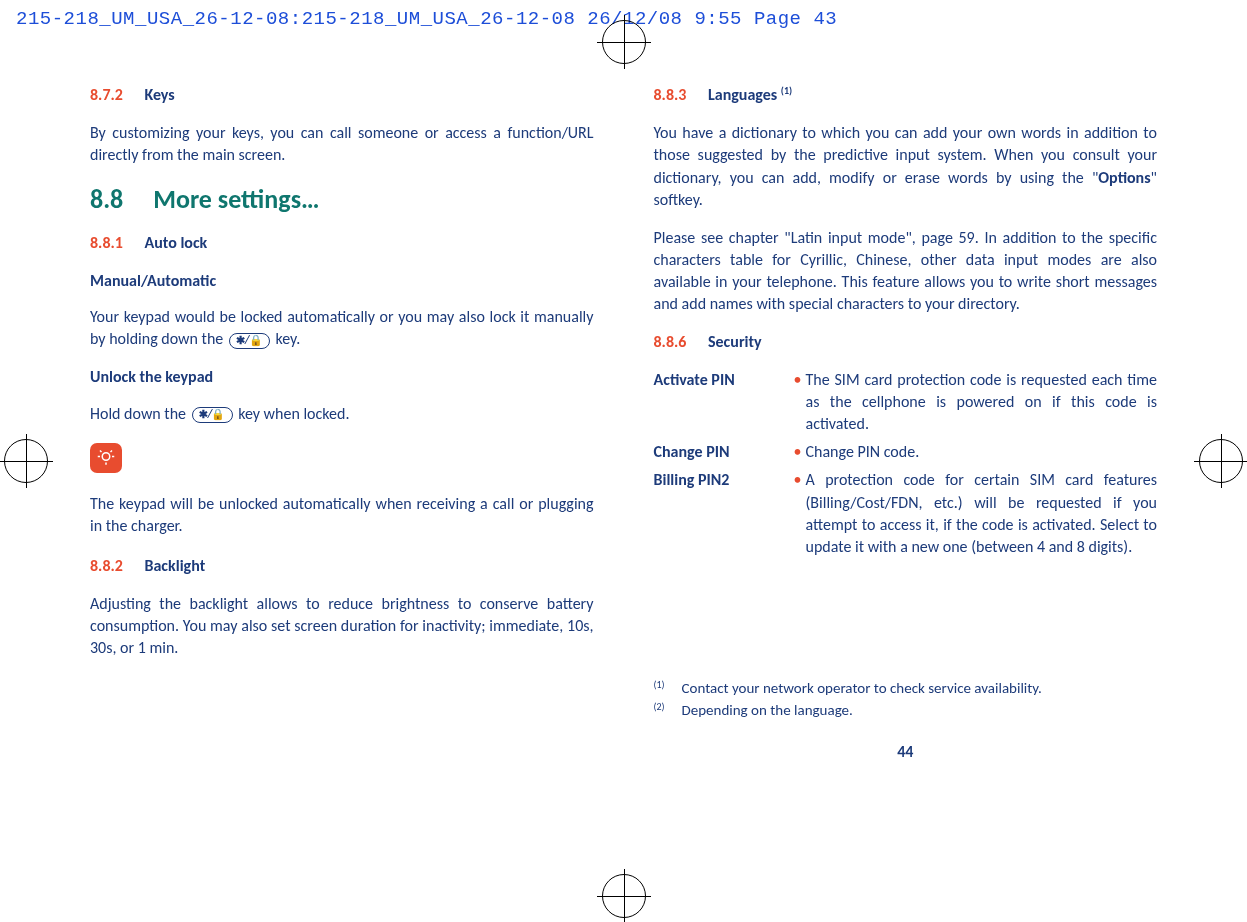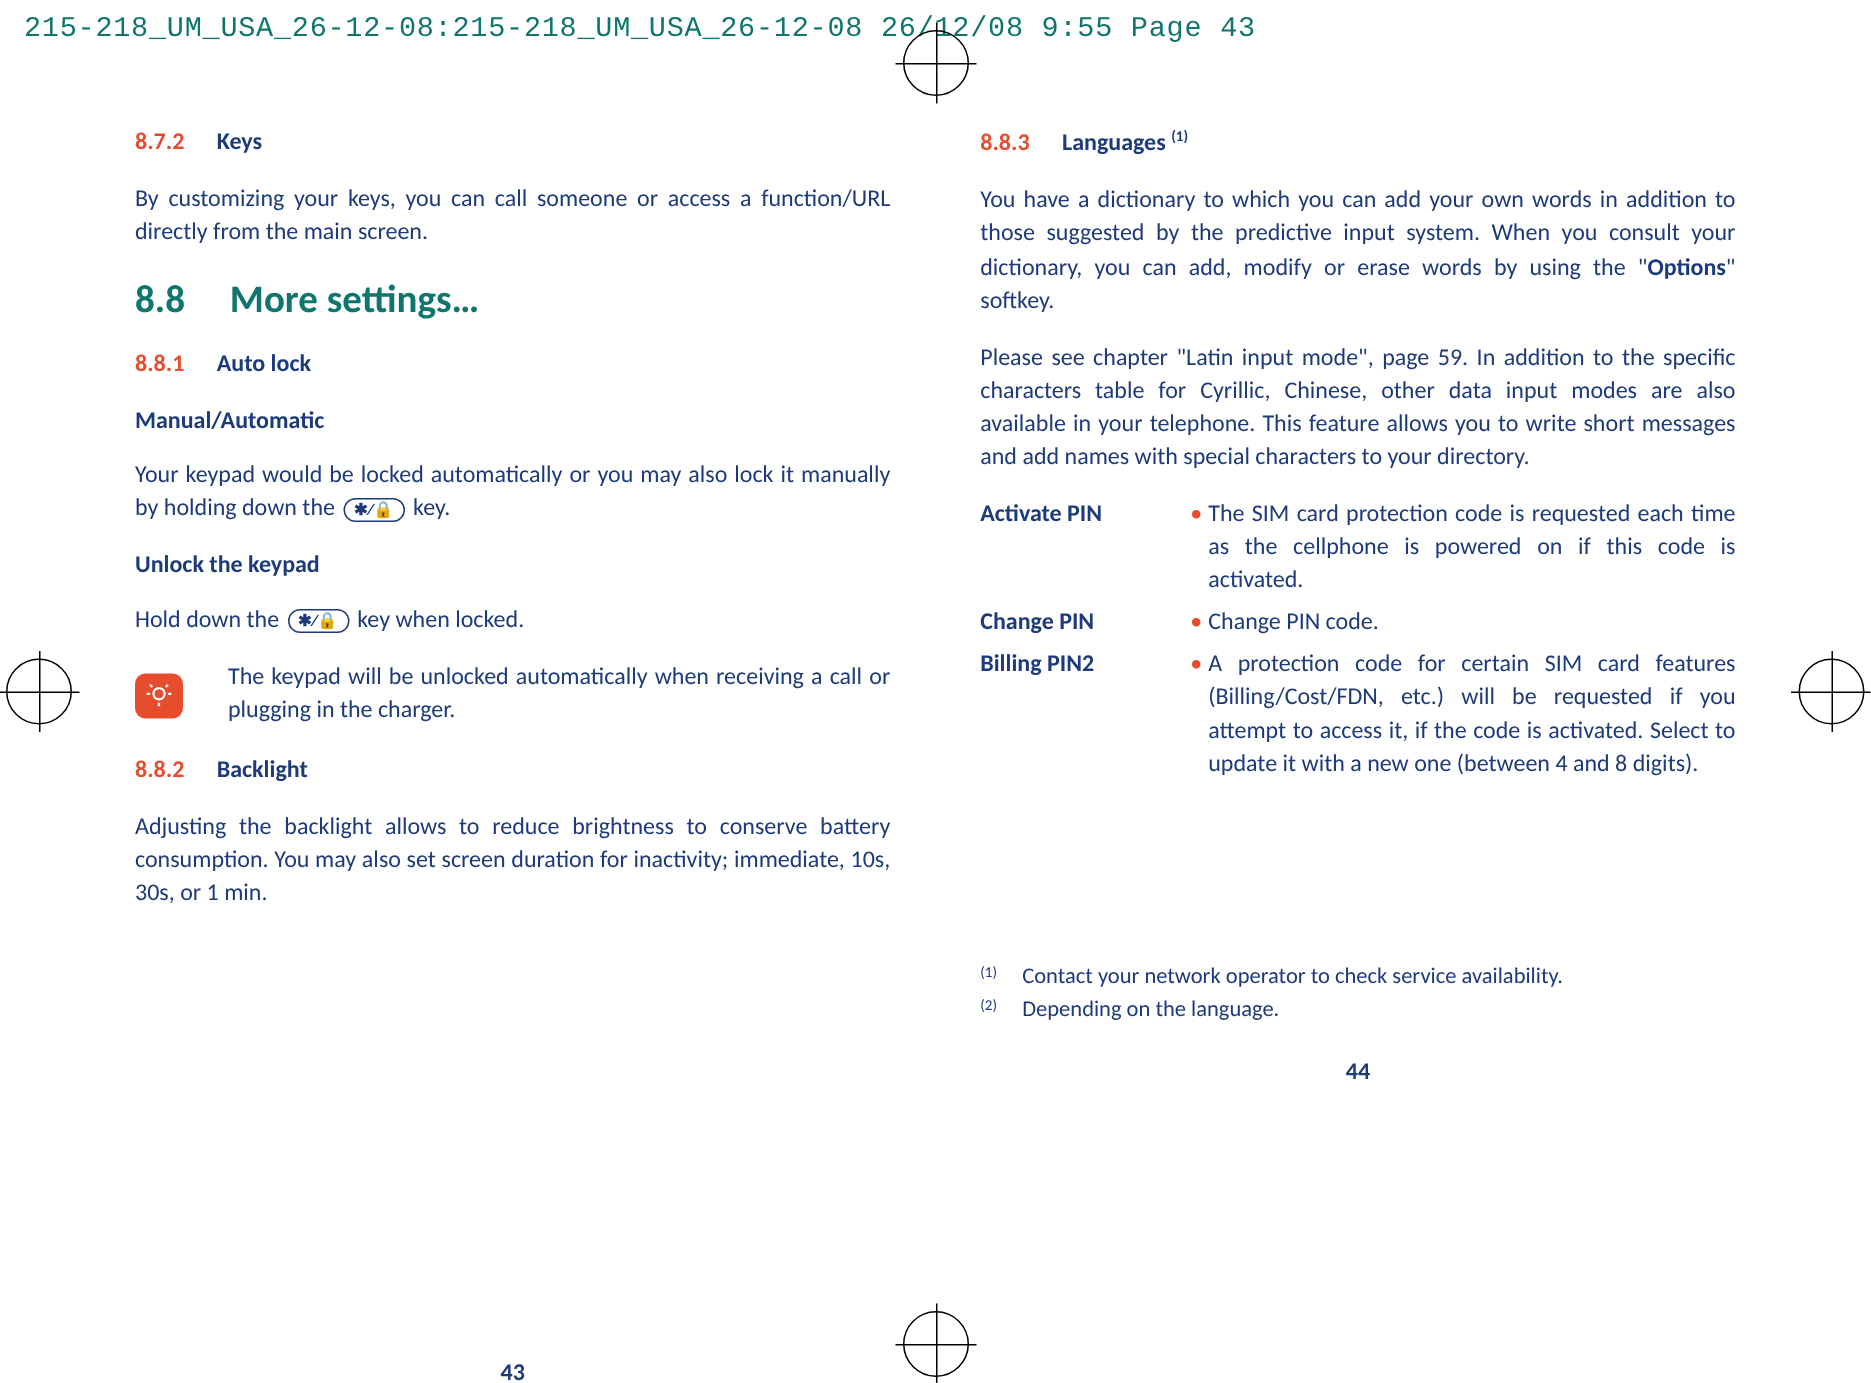--- a/index.html
+++ b/index.html
@@ -7,21 +7,21 @@
     width: 1247px;
     height: 922px;
     background: #fff;
     font-family: "Gill Sans", "Gill Sans MT", Calibri, sans-serif;
     color: #1d3b7a;
     position: relative;
     overflow: hidden;
   }
   .header-line {
     font-family: "Courier New", monospace;
-    color: #0f766e;
+    color: #1d4ed8;
     font-size: 19px;
     padding: 8px 16px 4px 16px;
     letter-spacing: 0.5px;
   }
   .crop-mark {
     position: absolute;
     width: 44px;
     height: 44px;
   }
   .crop-mark::before, .crop-mark::after {
@@ -69,21 +69,21 @@
   .subheading .num { color: #e84c2f; margin-right: 18px; }
   .section-title {
     color: #0f766e;
     font-size: 26px;
     font-weight: bold;
     margin: 10px 0 14px 0;
   }
   .section-title .num { margin-right: 24px; }
   p { margin-bottom: 16px; text-align: justify; }
   .bold-blue { font-weight: bold; margin-bottom: 14px; }
-  .tip-row { display: flex; gap: 30px; margin-bottom: 18px; align-items: center; }
+  .tip-row { display: flex; gap: 20px; margin-bottom: 18px; align-items: flex-start; flex-direction: column; }
   .tip-icon {
     width: 32px; height: 30px;
     background: #e84c2f;
     border-radius: 7px;
     flex-shrink: 0;
     display: flex;
     align-items: center;
     justify-content: center;
     color: #fff;
     margin-top: 2px;
@@ -209,20 +209,24 @@
       <span class="num">8.8.3</span>
       <span>Languages </span><span class="sup">(1)</span>
     </div>
 
     <p>
       <span>You have a dictionary to which you can add your own words in addition to those suggested by the predictive input system. When you consult your dictionary, you can add, modify or erase words by using the "</span><b>Options</b><span>" softkey.</span>
     </p>
 
     <p>Please see chapter "Latin input mode", page 59. In addition to the specific characters table for Cyrillic, Chinese, other data input modes are also available in your telephone. This feature allows you to write short messages and add names with special characters to your directory.</p>
 
+    <div class="subheading">
+      <span class="num">8.8.6</span>
+      <span>Security</span>
+    </div>
 
     <div class="security-table">
       <div class="security-row">
         <div class="security-label">Activate PIN</div>
         <div class="security-desc">The SIM card protection code is requested each time as the cellphone is powered on if this code is activated.</div>
       </div>
       <div class="security-row">
         <div class="security-label">Change PIN</div>
         <div class="security-desc">Change PIN code.</div>
       </div>

